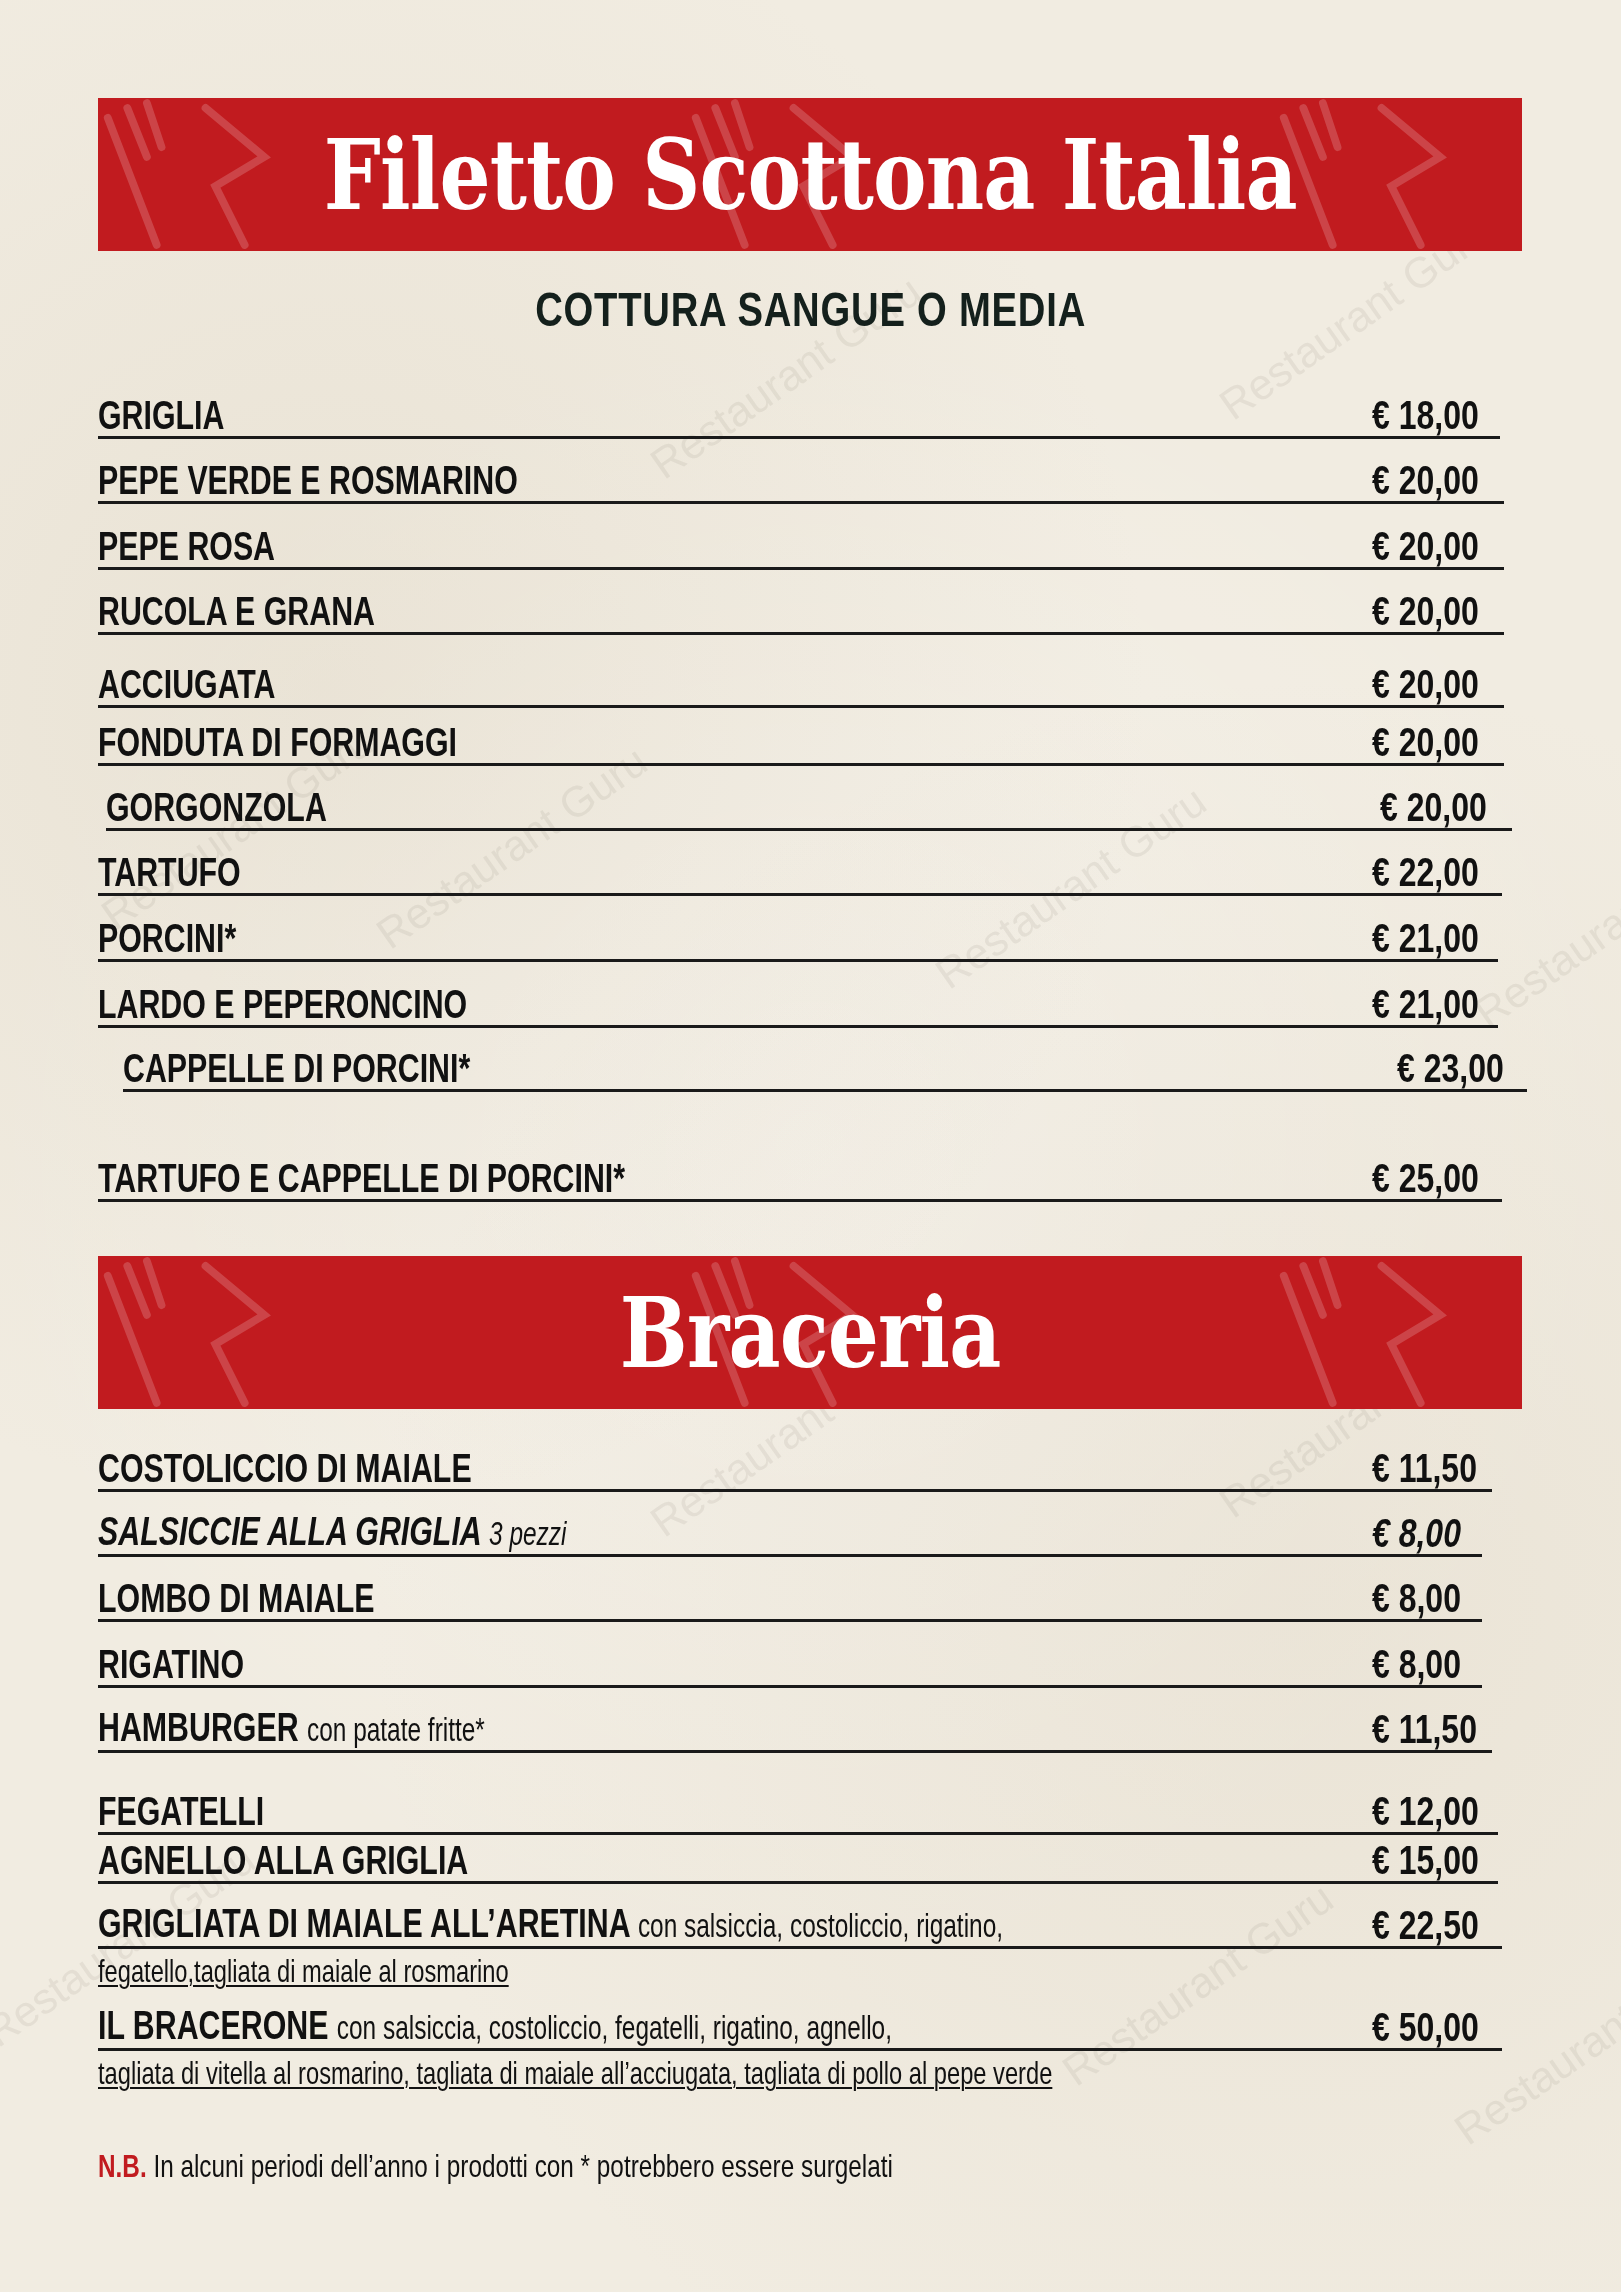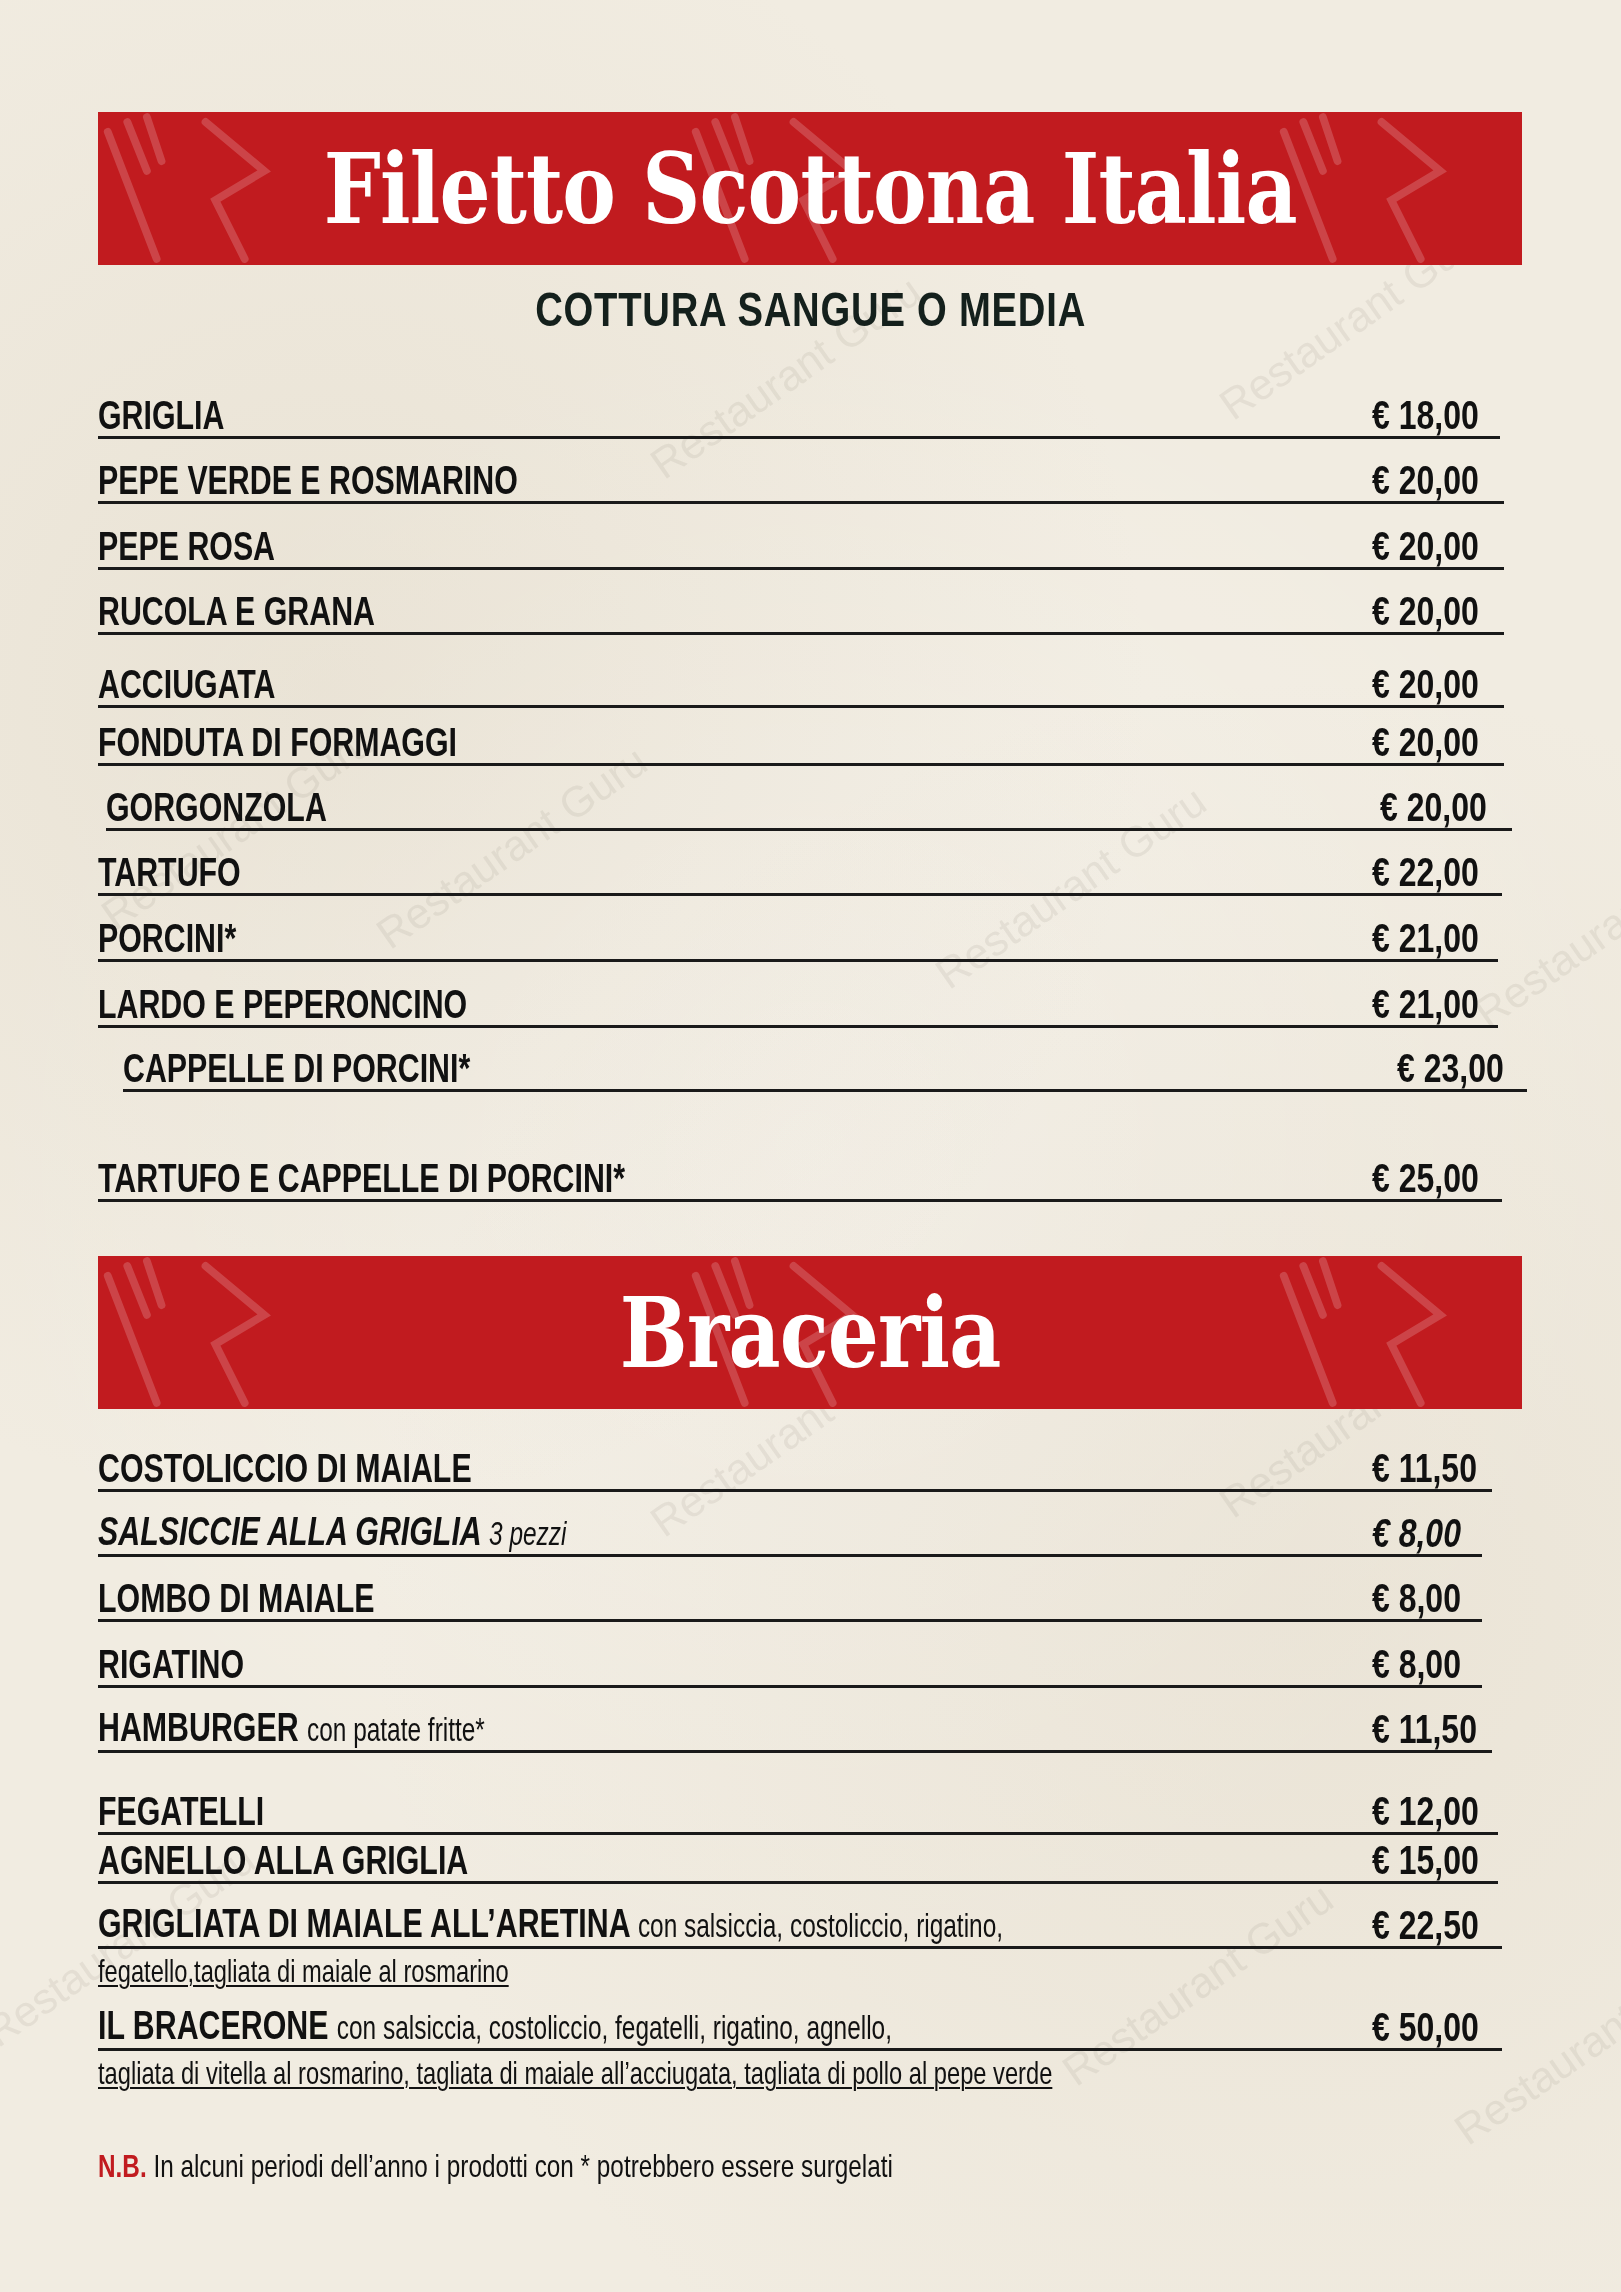--- a/index.html
+++ b/index.html
@@ -86,21 +86,21 @@
 <div class="watermark" style="left:1196px;top:294px;">Restaurant Guru</div>
 <div class="watermark" style="left:353px;top:823px;">Restaurant Guru</div>
 <div class="watermark" style="left:912px;top:863px;">Restaurant Guru</div>
 <div class="watermark" style="left:1451px;top:902px;">Restaurant Guru</div>
 <div class="watermark" style="left:627px;top:1411px;">Restaurant Guru</div>
 <div class="watermark" style="left:1196px;top:1392px;">Restaurant Guru</div>
 <div class="watermark" style="left:-39px;top:1921px;">Restaurant Guru</div>
 <div class="watermark" style="left:1039px;top:1960px;">Restaurant Guru</div>
 <div class="watermark" style="left:1431px;top:2019px;">Restaurant Guru</div>
 
-<div class="banner" style="top:112px;">
+<div class="banner" style="top:98px;">
   <svg class="wm-icon" style="left:0;top:0;" width="176" height="153" viewBox="0 0 180 156">
     <path d="M10 20 L60 150 M30 10 L50 60 M50 5 L65 50 M110 10 L170 60 L120 90 L150 150" stroke="#fff" stroke-width="8" fill="none" stroke-linecap="round"></path>
   </svg>
   <svg class="wm-icon" style="left:588px;top:0;" width="176" height="153" viewBox="0 0 180 156">
     <path d="M10 20 L60 150 M30 10 L50 60 M50 5 L65 50 M110 10 L170 60 L120 90 L150 150" stroke="#fff" stroke-width="8" fill="none" stroke-linecap="round"></path>
   </svg>
   <svg class="wm-icon" style="left:1176px;top:0;" width="176" height="153" viewBox="0 0 180 156">
     <path d="M10 20 L60 150 M30 10 L50 60 M50 5 L65 50 M110 10 L170 60 L120 90 L150 150" stroke="#fff" stroke-width="8" fill="none" stroke-linecap="round"></path>
   </svg>
   <div class="banner-title">Filetto Scottona Italia</div>

